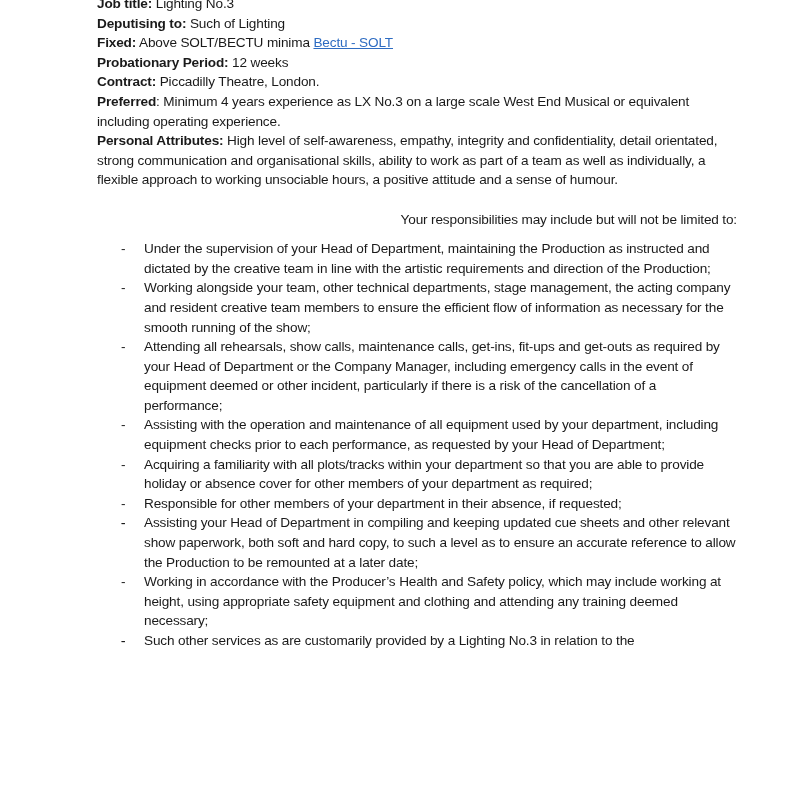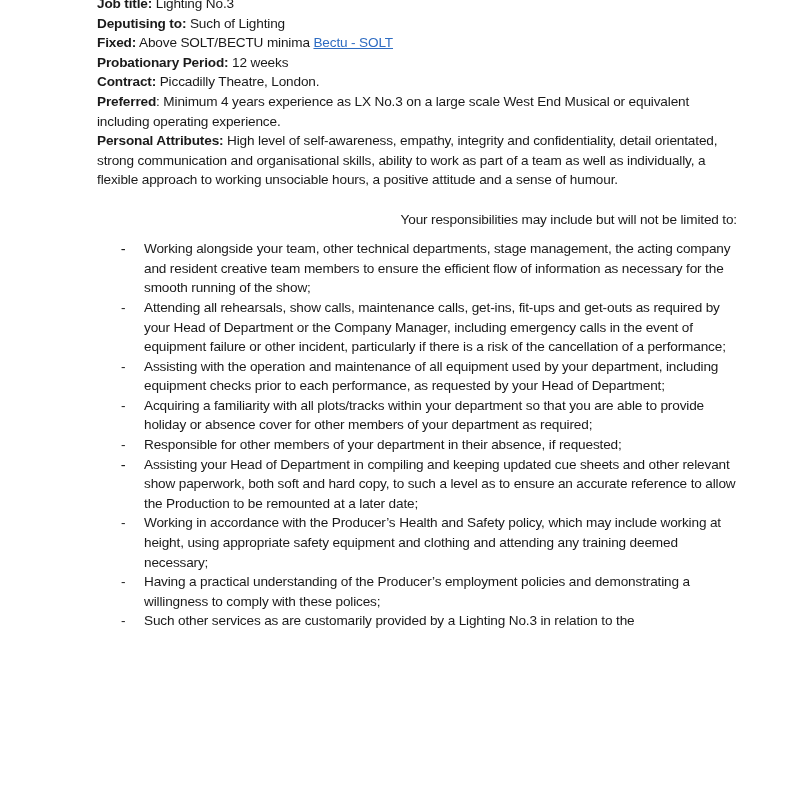--- a/index.html
+++ b/index.html
@@ -24,25 +24,25 @@
     <p class="line"><span class="lbl">Deputising to:</span><span> Such of Lighting</span></p>
     <p class="line"><span class="lbl">Fixed:</span><span> Above SOLT/BECTU minima </span><a class="link">Bectu - SOLT</a></p>
     <p class="line"><span class="lbl">Probationary Period:</span><span> 12 weeks</span></p>
     <p class="line"><span class="lbl">Contract:</span><span> Piccadilly Theatre, London.</span></p>
     <p class="line"><span class="lbl">Preferred</span><span>: Minimum 4 years experience as LX No.3 on a large scale West End Musical or equivalent including operating experience.</span></p>
     <p class="line"><span class="lbl">Personal Attributes:</span><span> High level of self-awareness, empathy, integrity and confidentiality, detail orientated, strong communication and organisational skills, ability to work as part of a team as well as individually, a flexible approach to working unsociable hours, a positive attitude and a sense of humour.</span></p>
   </div>
   <div class="gap"></div>
   <p class="line intro">Your responsibilities may include but will not be limited to:</p>
   <ul class="resp" id="resp-list">
-      <li><span class="dash">-</span></li>
+      <li><span class="dash">-</span><span>Under the supervision of your Head of Department, maintaining the Production as instructed and dictated by the creative team in line with the artistic requirements and direction of the Production;</span></li>
       <li><span class="dash">-</span><span>Working alongside your team, other technical departments, stage management, the acting company and resident creative team members to ensure the efficient flow of information as necessary for the smooth running of the show;</span></li>
-      <li><span class="dash">-</span><span>Attending all rehearsals, show calls, maintenance calls, get-ins, fit-ups and get-outs as required by your Head of Department or the Company Manager, including emergency calls in the event of equipment failure or other incident, particularly if there is a risk of the cancellation of a performance;</span></li>
+      <li><span class="dash">-</span><span>Attending all rehearsals, show calls, maintenance calls, get-ins, fit-ups and get-outs as required by your Head of Department or the Company Manager, including emergency calls in the event of equipment deemed or other incident, particularly if there is a risk of the cancellation of a performance;</span></li>
       <li><span class="dash">-</span><span>Assisting with the operation and maintenance of all equipment used by your department, including equipment checks prior to each performance, as requested by your Head of Department;</span></li>
       <li><span class="dash">-</span><span>Acquiring a familiarity with all plots/tracks within your department so that you are able to provide holiday or absence cover for other members of your department as required;</span></li>
       <li><span class="dash">-</span><span>Responsible for other members of your department in their absence, if requested;</span></li>
       <li><span class="dash">-</span></li>
       <li><span class="dash">-</span><span>Assisting your Head of Department in compiling and keeping updated cue sheets and other relevant show paperwork, both soft and hard copy, to such a level as to ensure an accurate reference to allow the Production to be remounted at a later date;</span></li>
       <li><span class="dash">-</span><span>Working in accordance with the Producer’s Health and Safety policy, which may include working at height, using appropriate safety equipment and clothing and attending any training deemed necessary;</span></li>
-      <li><span class="dash">-</span><span>Having a practical understanding of the Producer’s employment policies and demonstrating a willingness to comply with these polices;</span></li>
+      <li><span class="dash">-</span></li>
       <li><span class="dash">-</span><span>Such other services as are customarily provided by a Lighting No.3 in relation to the</span></li>
     </ul>
 </div>
 
 </body></html>

